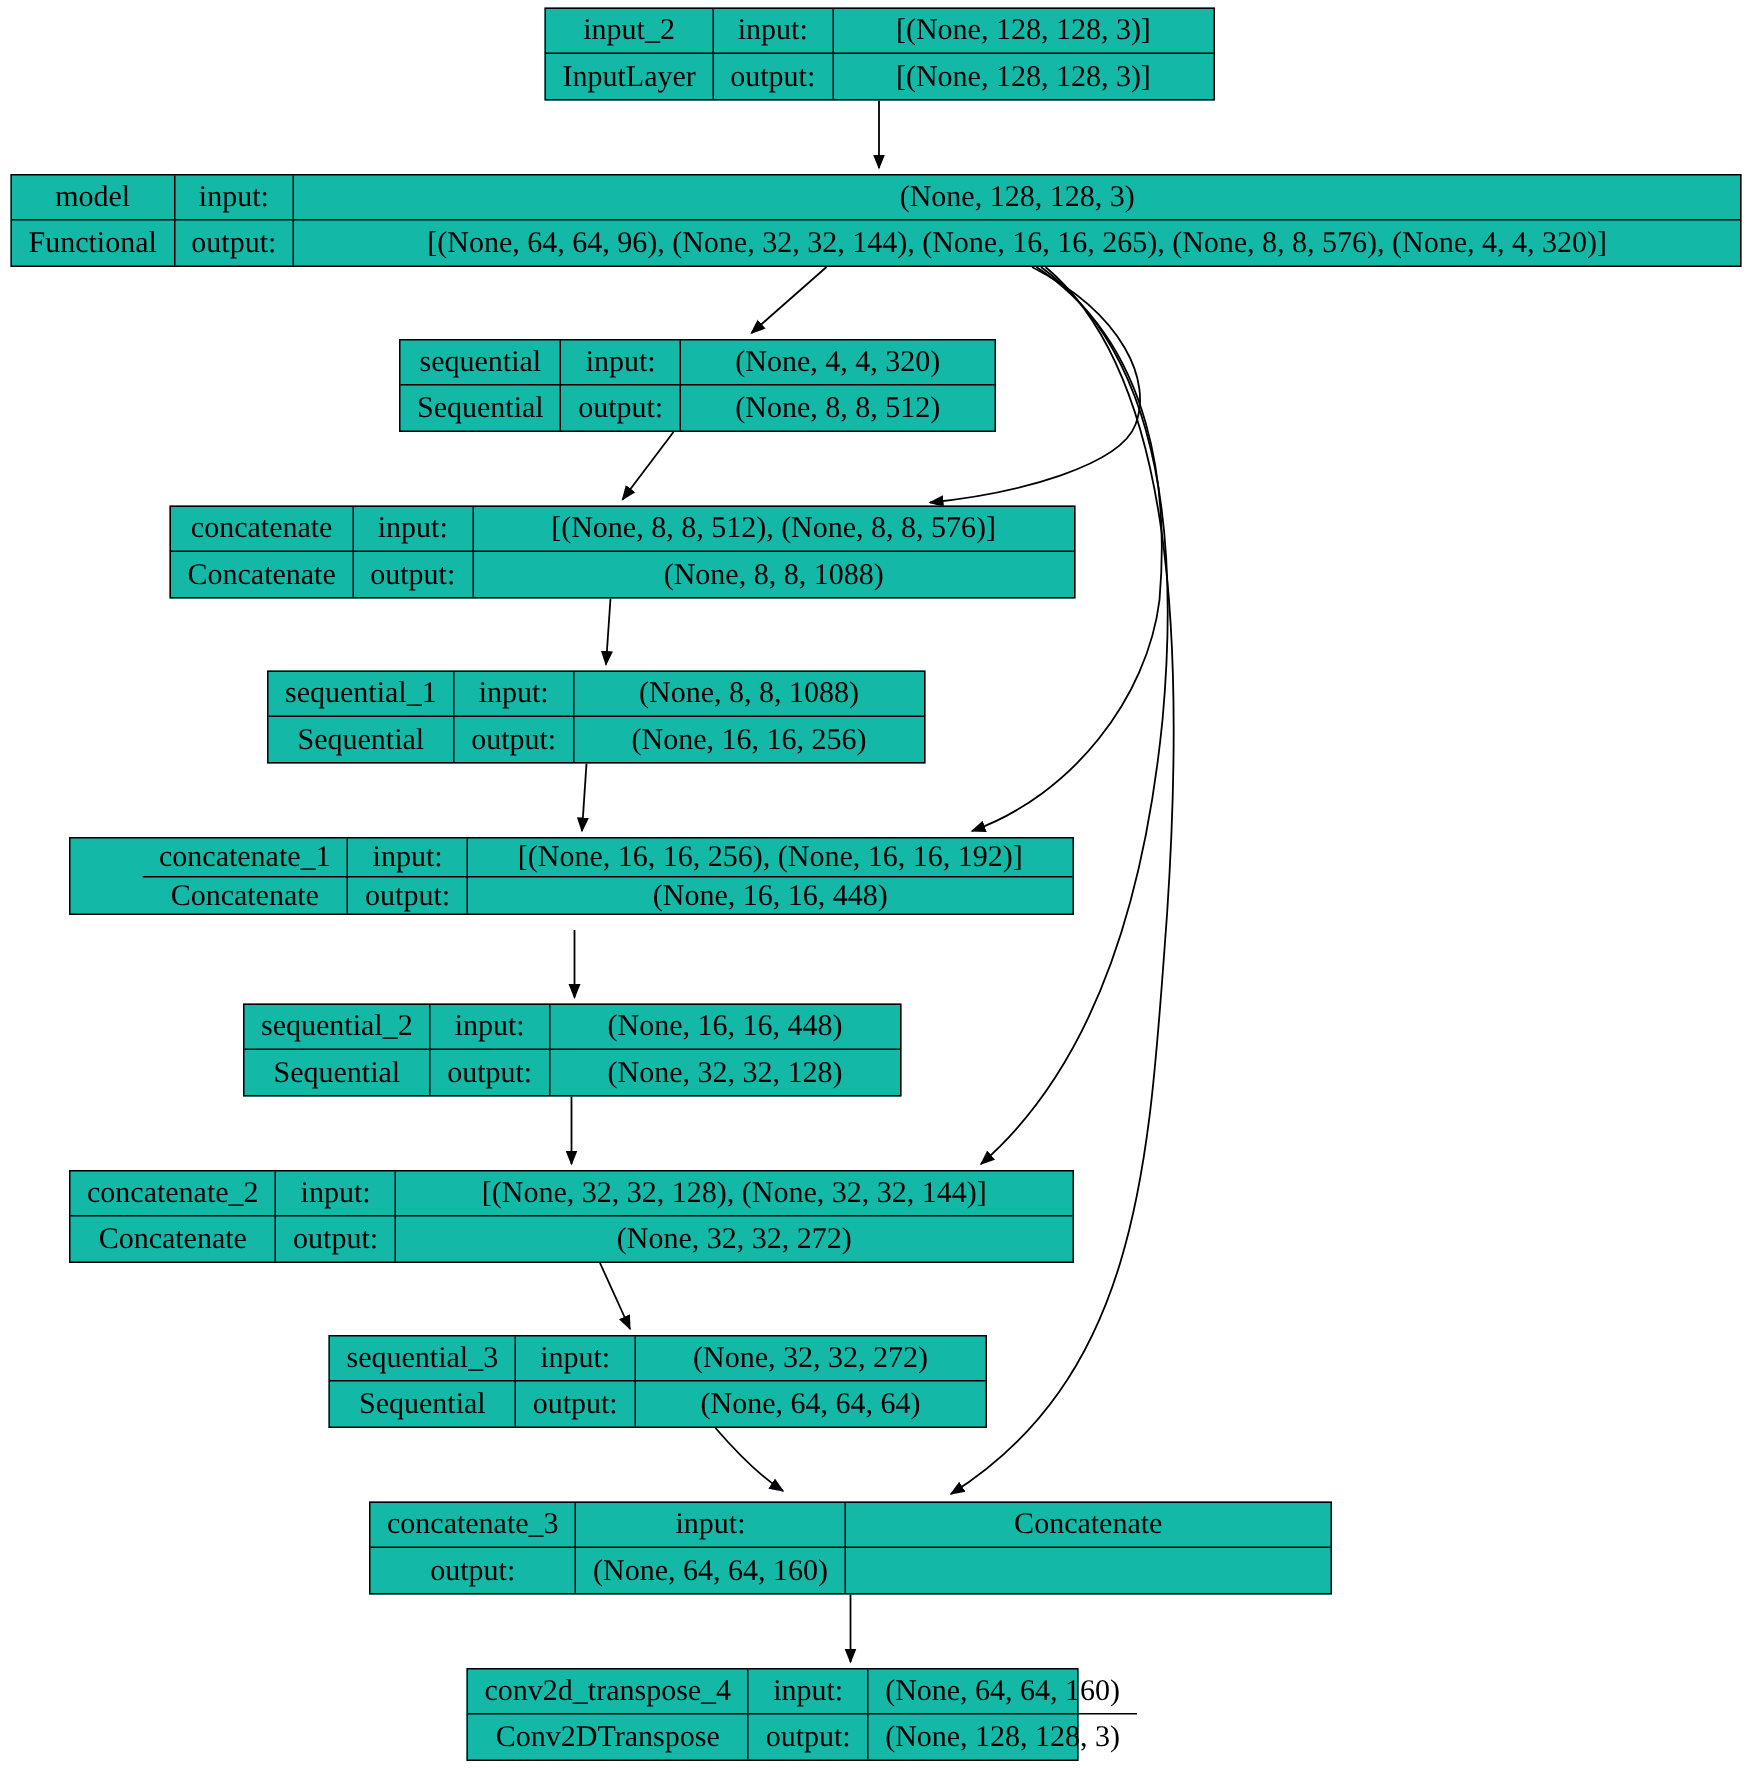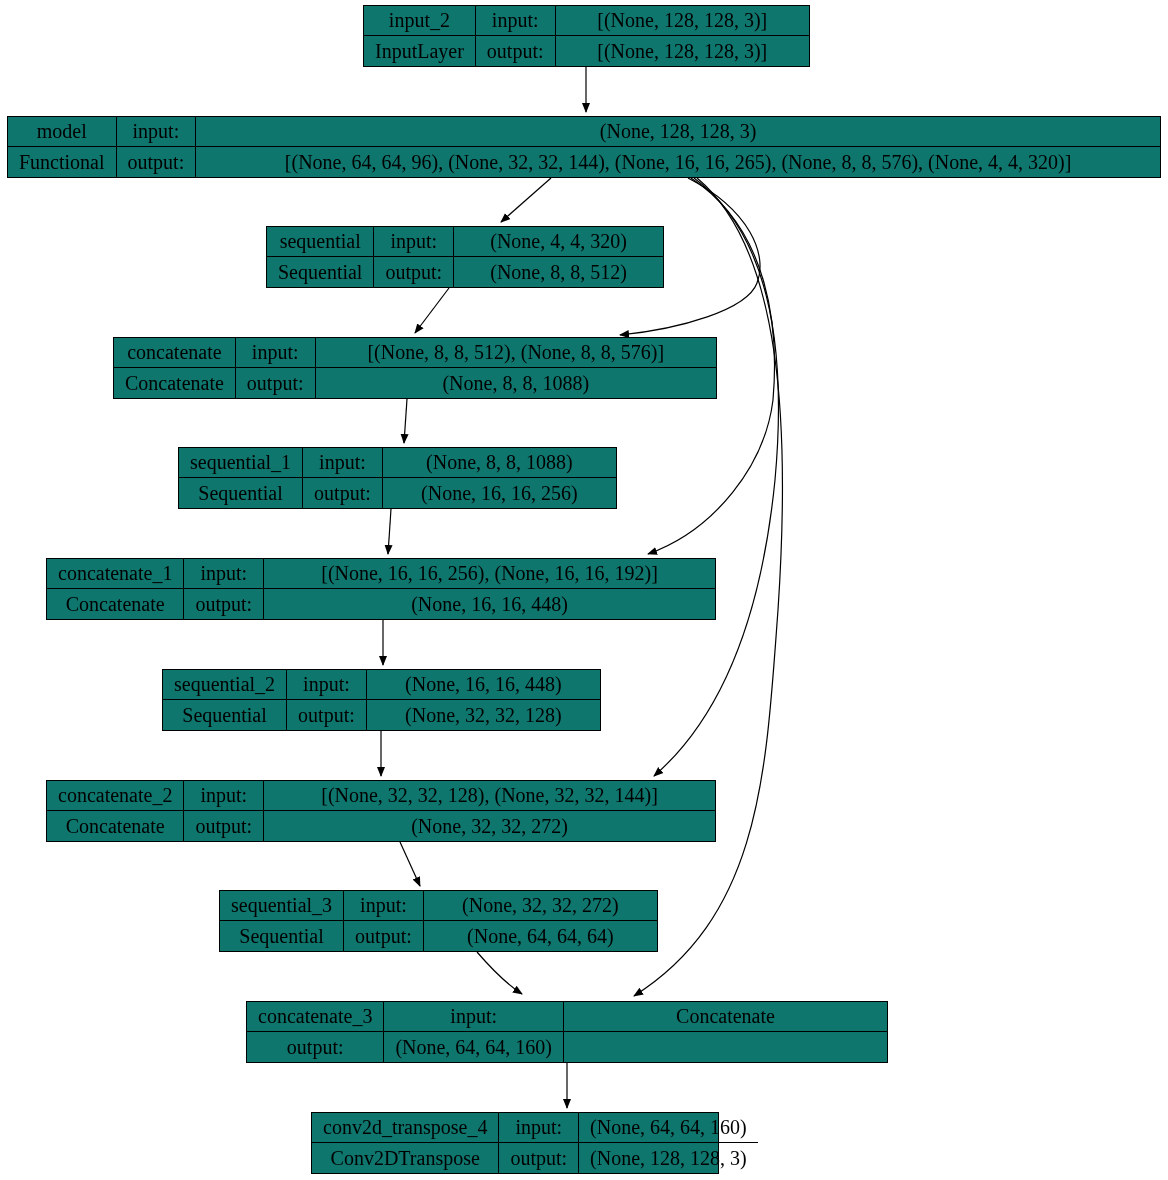--- a/index.html
+++ b/index.html
@@ -11,21 +11,21 @@
     font-size:20px;color:#000;
     overflow:hidden;
   }
   #edges{position:absolute;left:0;top:0;z-index:0;}
   #edges path{fill:none;stroke:#000;stroke-width:1.2;}
   .node{
     position:absolute;z-index:1;
     display:grid;
     grid-template-columns:auto auto 1fr;
     grid-template-rows:1fr 1fr;
-    background:#0f766e;
+    background:#14b8a6;
     border:1px solid #000;
     box-sizing:border-box;
   }
   .cell{
     display:flex;align-items:center;justify-content:center;
     padding:1px 11px;white-space:nowrap;box-sizing:border-box;
   }
   .cell:nth-child(-n+3){border-bottom:1px solid #000;}
   .cell:nth-child(3n+1),.cell:nth-child(3n+2){border-right:1px solid #000;}
 </style>
@@ -94,21 +94,21 @@
 
   <div class="node" style="left:178px;top:447px;width:439px;height:62px;">
     <div class="cell">sequential_1</div>
     <div class="cell">input:</div>
     <div class="cell">(None, 8, 8, 1088)</div>
     <div class="cell">Sequential</div>
     <div class="cell">output:</div>
     <div class="cell">(None, 16, 16, 256)</div>
   </div>
 
-  <div class="node" style="left:46px;top:558px;width:670px;height:62px;">
+  <div class="node" style="left:46px;top:558px;width:670px;height:52px;padding-left:48px;">
     <div class="cell">concatenate_1</div>
     <div class="cell">input:</div>
     <div class="cell">[(None, 16, 16, 256), (None, 16, 16, 192)]</div>
     <div class="cell">Concatenate</div>
     <div class="cell">output:</div>
     <div class="cell">(None, 16, 16, 448)</div>
   </div>
 
   <div class="node" style="left:162px;top:669px;width:439px;height:62px;">
     <div class="cell">sequential_2</div>

